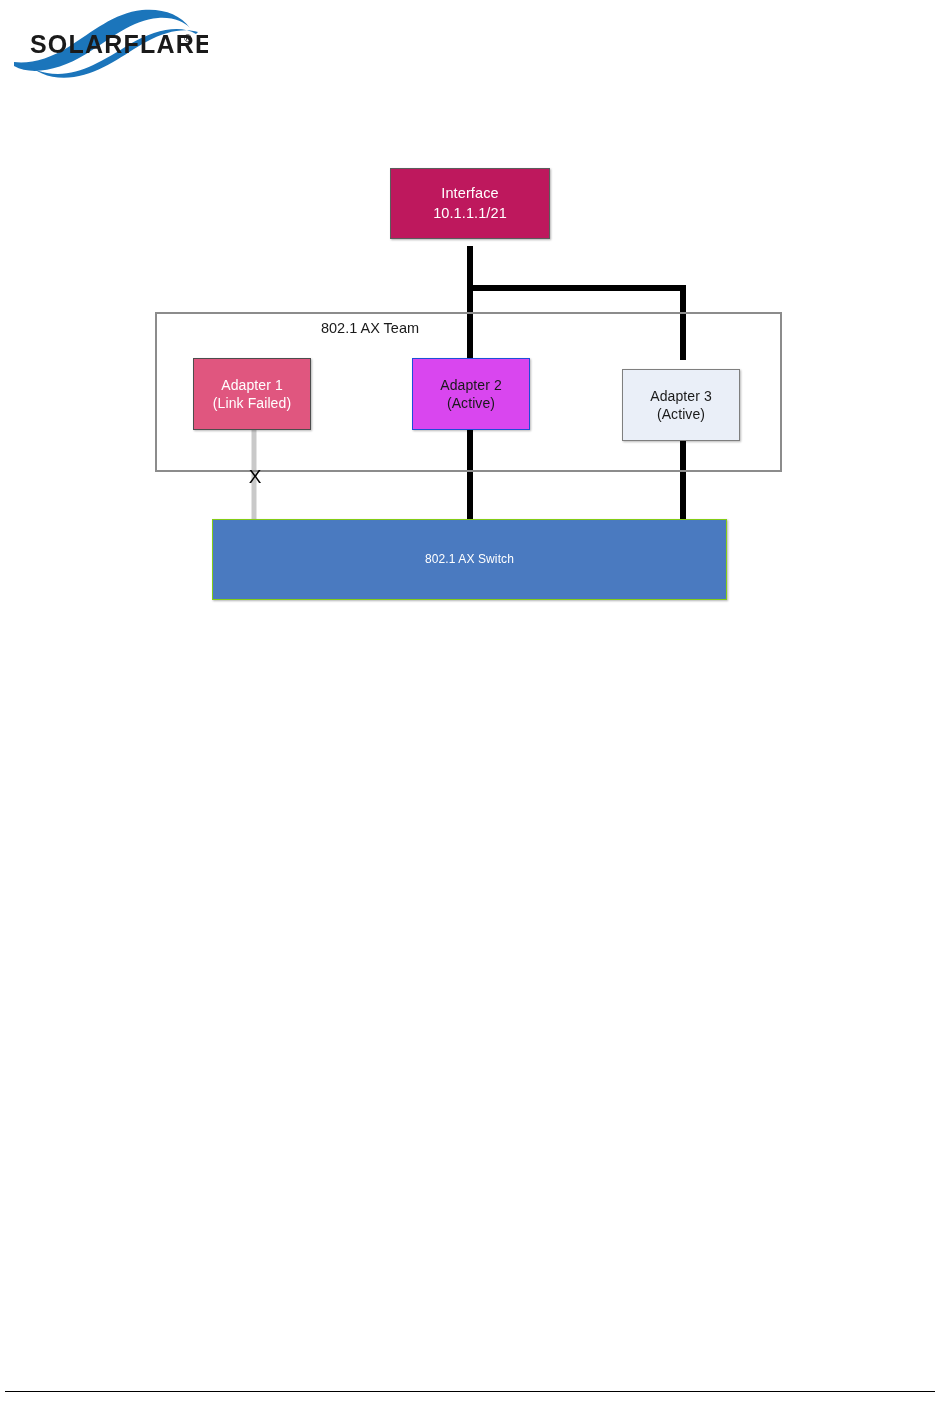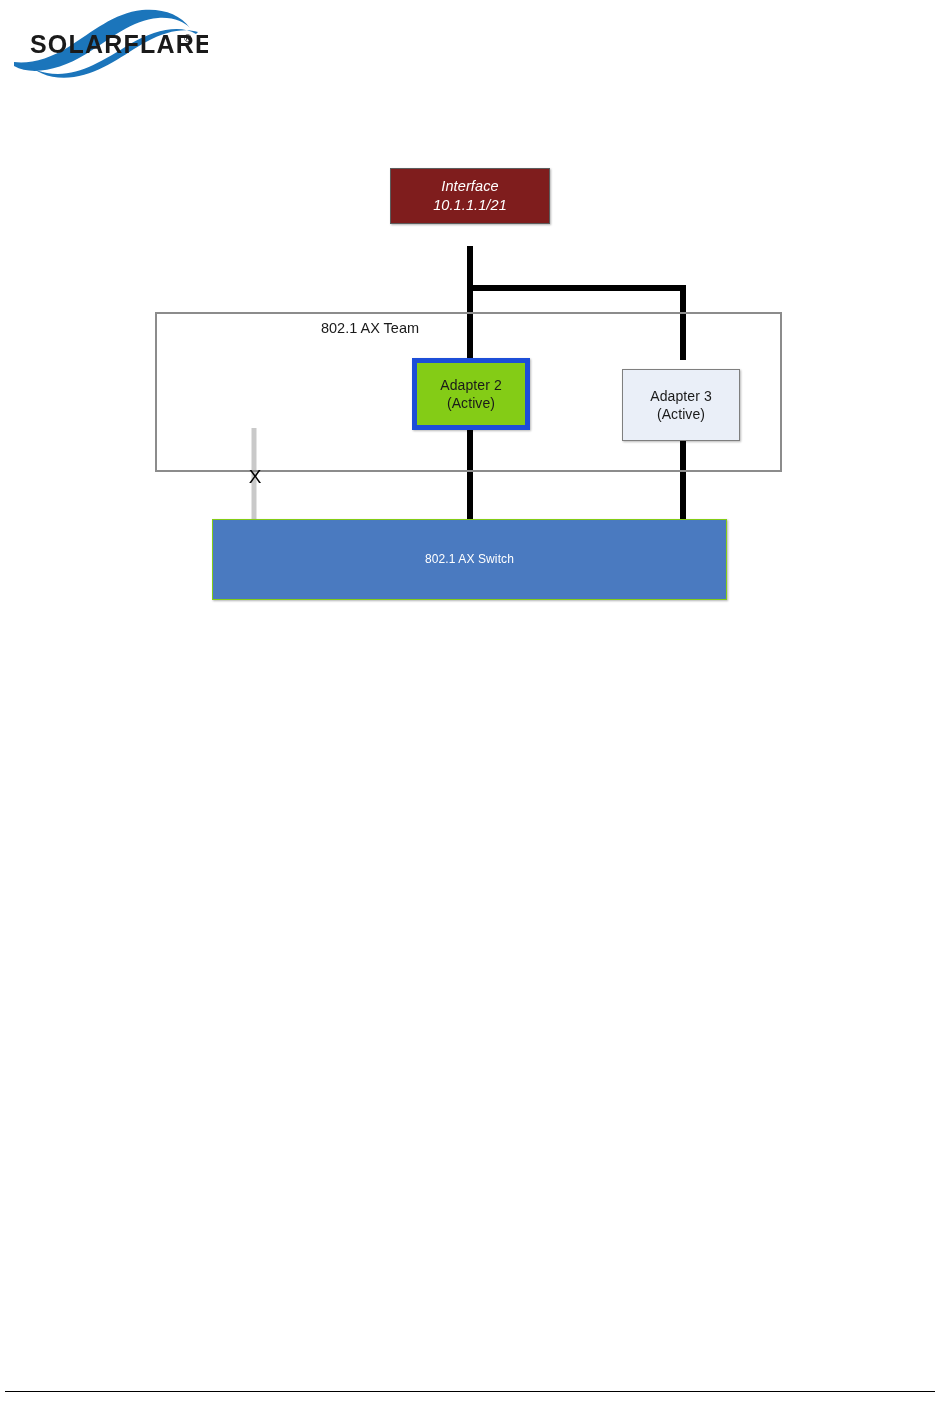--- a/index.html
+++ b/index.html
@@ -51,27 +51,26 @@
     flex-direction: column;
     align-items: center;
     justify-content: center;
     text-align: center;
     line-height: 1.32;
     letter-spacing: 0.1px;
   }
   .node .l1, .node .l2 { display: block; white-space: nowrap; }
 
   .box-interface {
-    left: 390px; top: 168px; width: 160px; height: 56px;
-    background: #7f1d1d;
+    left: 390px; top: 168px; width: 160px; height: 71px;
+    background: #be185d;
     border: 1px solid #5c5c5c;
     color: #ffffff;
     font-size: 14.5px;
     box-shadow: 1px 1px 2px rgba(0,0,0,0.30);
-    font-style: italic;
   }
 
   .team-box {
     position: absolute;
     left: 155px; top: 312px; width: 627px; height: 160px;
     box-sizing: border-box;
     border: 2px solid #8c8c8c;
     background: transparent;
   }
   .team-label {
@@ -88,22 +87,22 @@
     box-shadow: 1px 1px 2px rgba(0,0,0,0.28);
   }
   .adapter-failed {
     left: 193px; top: 358px;
     background: #e0567f;
     border: 1px solid #4d4d4d;
     color: #ffffff;
   }
   .adapter-active-2 {
     left: 412px; top: 358px;
-    background: #84cc16;
-    border: 5px solid #1d4ed8;
+    background: #d946ef;
+    border: 1px solid #1d4ed8;
     color: #1a1a1a;
   }
   .adapter-active-3 {
     left: 622px; top: 369px;
     background: #eaeff8;
     border: 1px solid #7f7f7f;
     color: #1a1a1a;
   }
 
   .box-switch {
@@ -174,20 +173,24 @@
     </svg>
 
     <div class="team-box"></div>
     <div class="team-label">802.1 AX Team</div>
 
     <div class="node box-interface">
       <span class="l1">Interface</span>
       <span class="l2">10.1.1.1/21</span>
     </div>
 
+    <div class="node box-adapter adapter-failed">
+      <span class="l1">Adapter 1</span>
+      <span class="l2">(Link Failed)</span>
+    </div>
 
     <div class="node box-adapter adapter-active-2">
       <span class="l1">Adapter 2</span>
       <span class="l2">(Active)</span>
     </div>
 
     <div class="node box-adapter adapter-active-3">
       <span class="l1">Adapter 3</span>
       <span class="l2">(Active)</span>
     </div>

